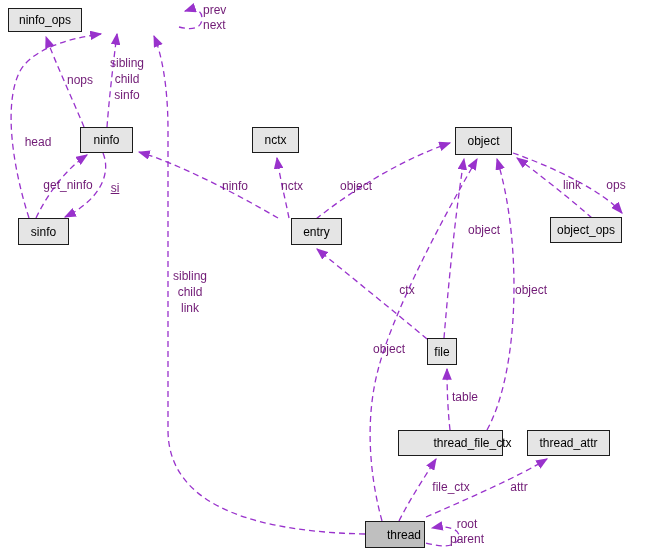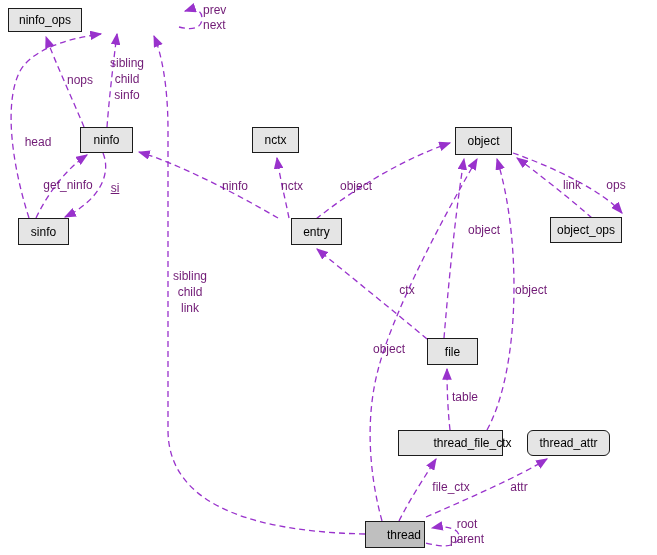--- a/index.html
+++ b/index.html
@@ -74,23 +74,23 @@
     <path class="edge" d="M 426,543 C 447,549 459,545 459,536 C 459,529 447,525 432,528" marker-end="url(#arr)"></path>
   </svg>
 
   <div class="node" style="left:8px;top:8px;width:74px;height:24px;">ninfo_ops</div>
   <div class="node" style="left:80px;top:127px;width:53px;height:26px;">ninfo</div>
   <div class="node" style="left:18px;top:218px;width:51px;height:27px;">sinfo</div>
   <div class="node" style="left:252px;top:127px;width:47px;height:26px;">nctx</div>
   <div class="node" style="left:268px;top:218px;width:51px;height:27px;margin-left:23px;">entry</div>
   <div class="node" style="left:455px;top:127px;width:57px;height:28px;">object</div>
   <div class="node" style="left:550px;top:217px;width:72px;height:26px;">object_ops</div>
-  <div class="node" style="left:427px;top:338px;width:51px;height:27px;">file</div>
+  <div class="node" style="left:427px;top:338px;width:30px;height:27px;">file</div>
   <div class="node" style="left:398px;top:430px;width:105px;height:26px;padding-left:44px;">thread_file_ctx</div>
-  <div class="node" style="left:527px;top:430px;width:83px;height:26px;border-radius:6px;">thread_attr</div>
+  <div class="node" style="left:527px;top:430px;width:83px;height:26px;">thread_attr</div>
   <div class="node hl" style="left:365px;top:521px;width:60px;height:27px;">thread</div>
 
   <div class="elabel la" style="left:203px;top:3px;">prev
 next</div>
   <div class="elabel" style="left:80px;top:72px;">nops</div>
   <div class="elabel" style="left:127px;top:55px;">sibling
 child
 sinfo</div>
   <div class="elabel" style="left:38px;top:134px;">head</div>
   <div class="elabel" style="left:68px;top:177px;">get_ninfo</div>

